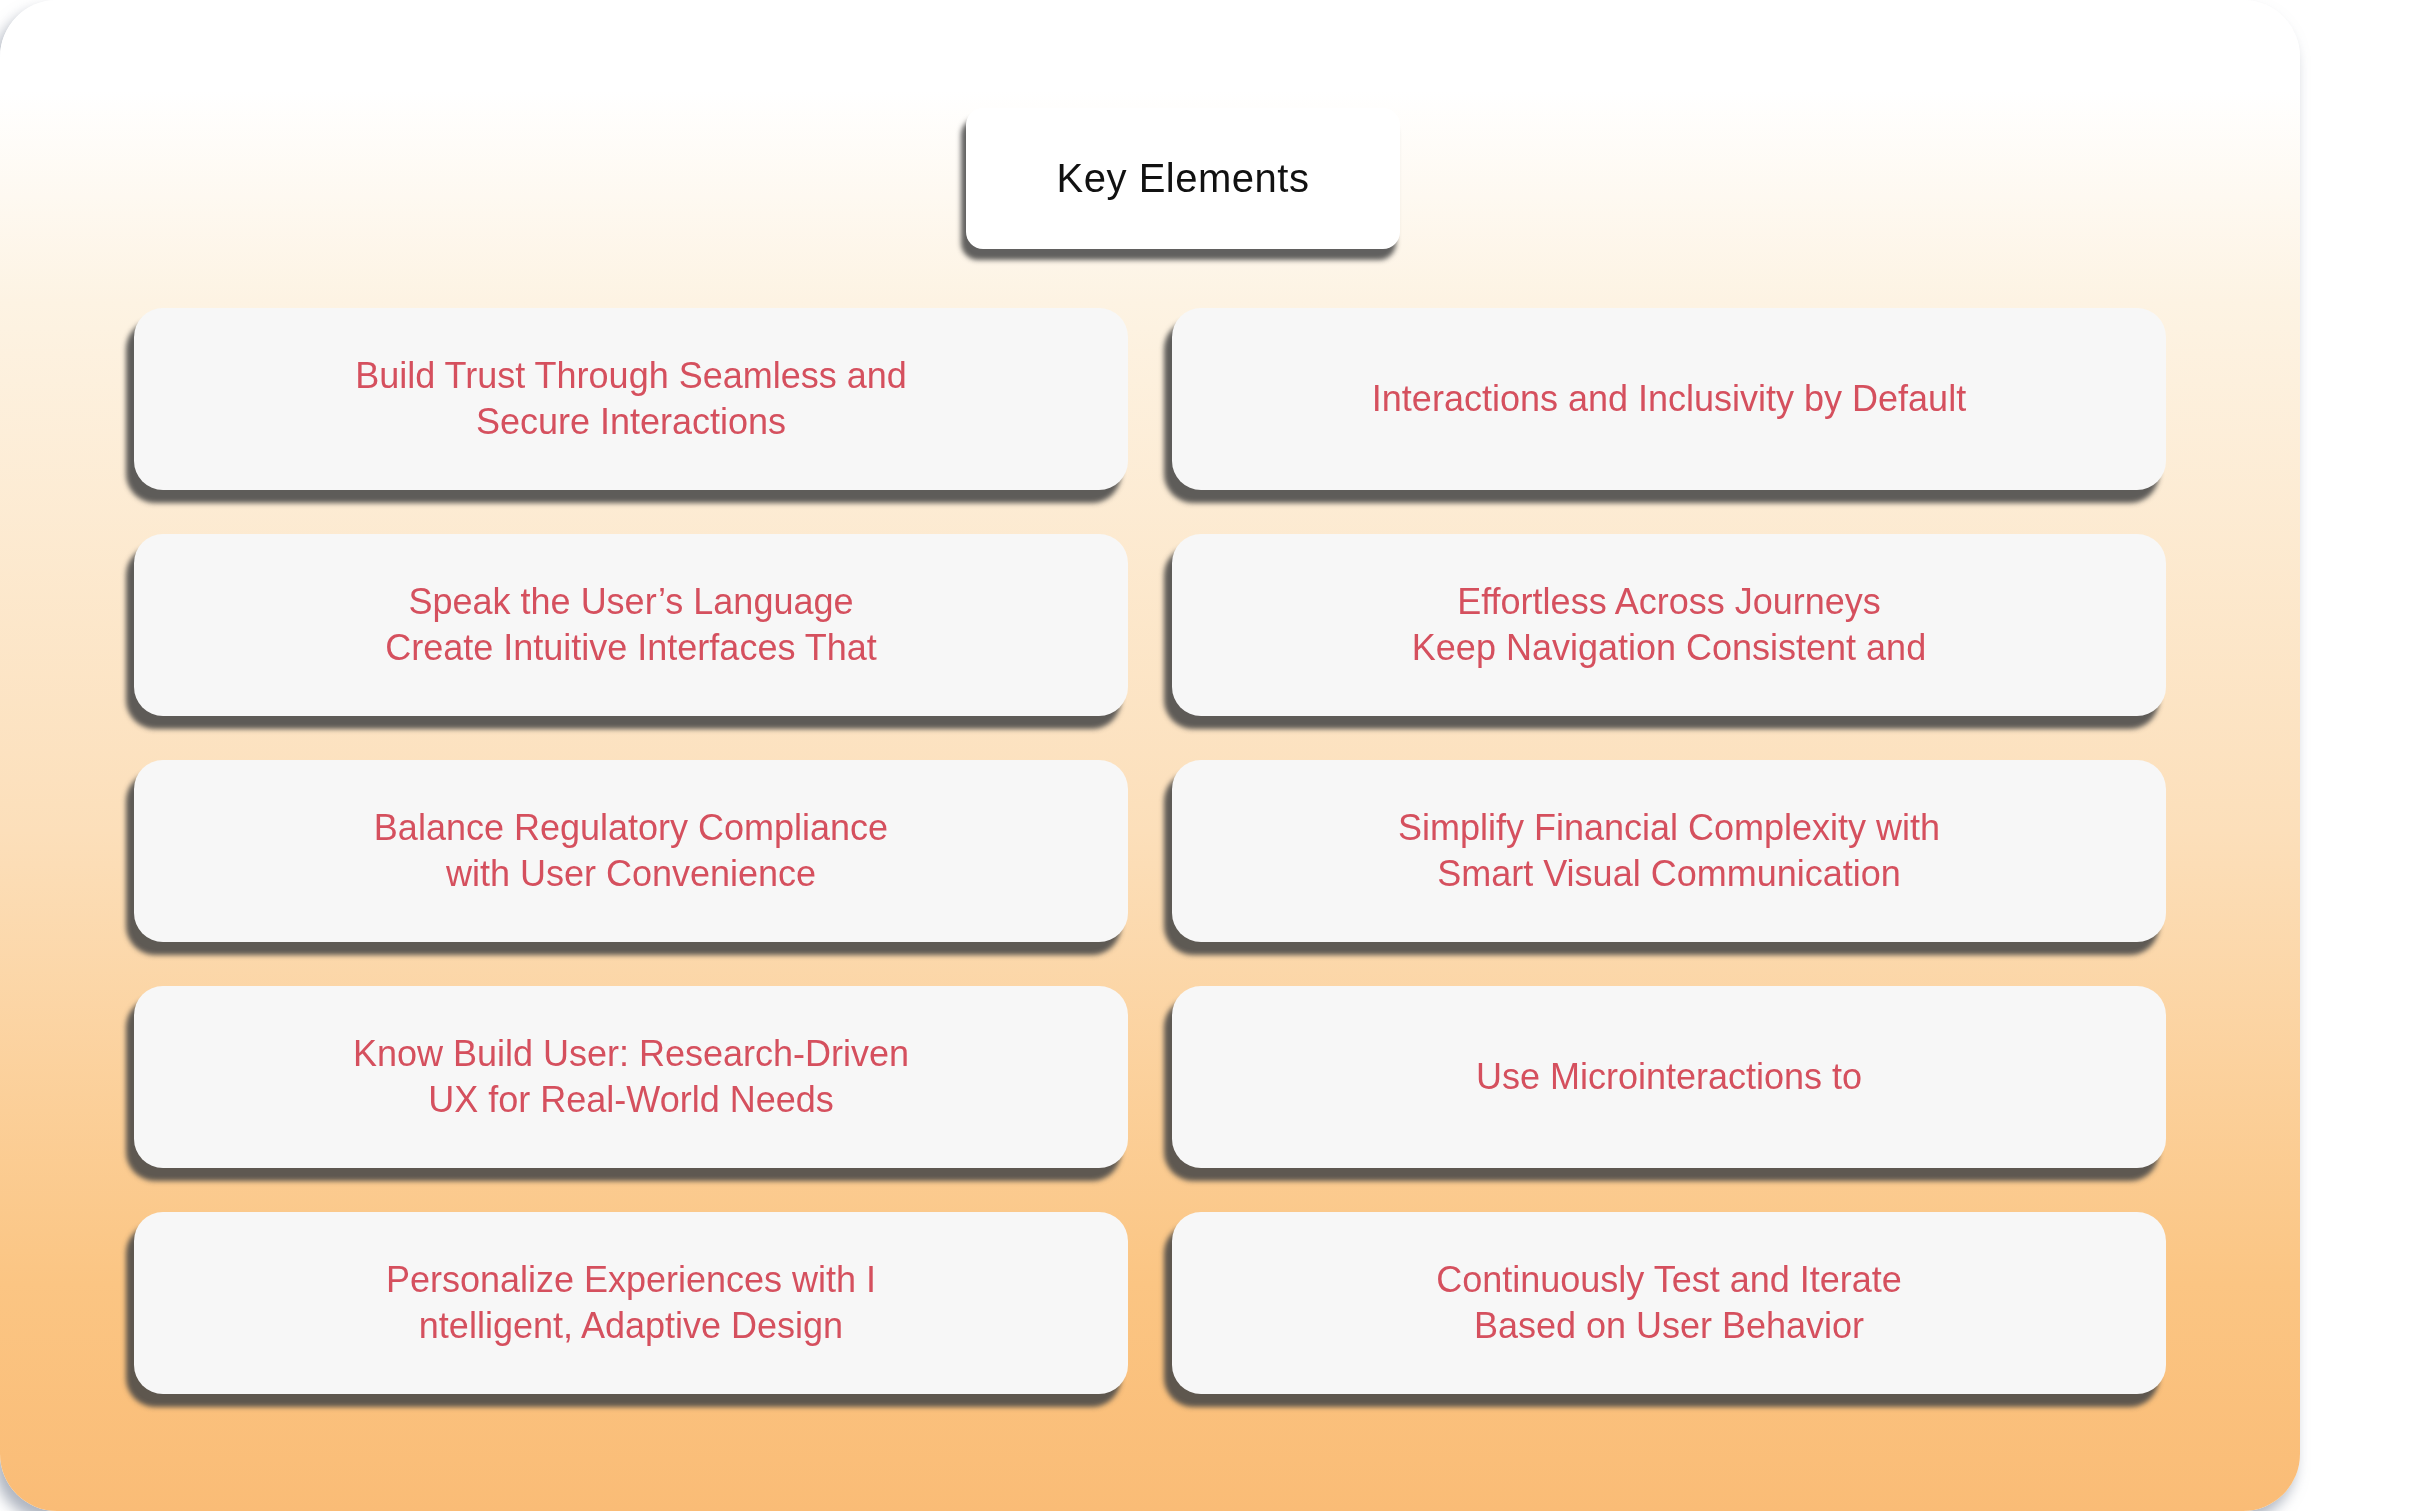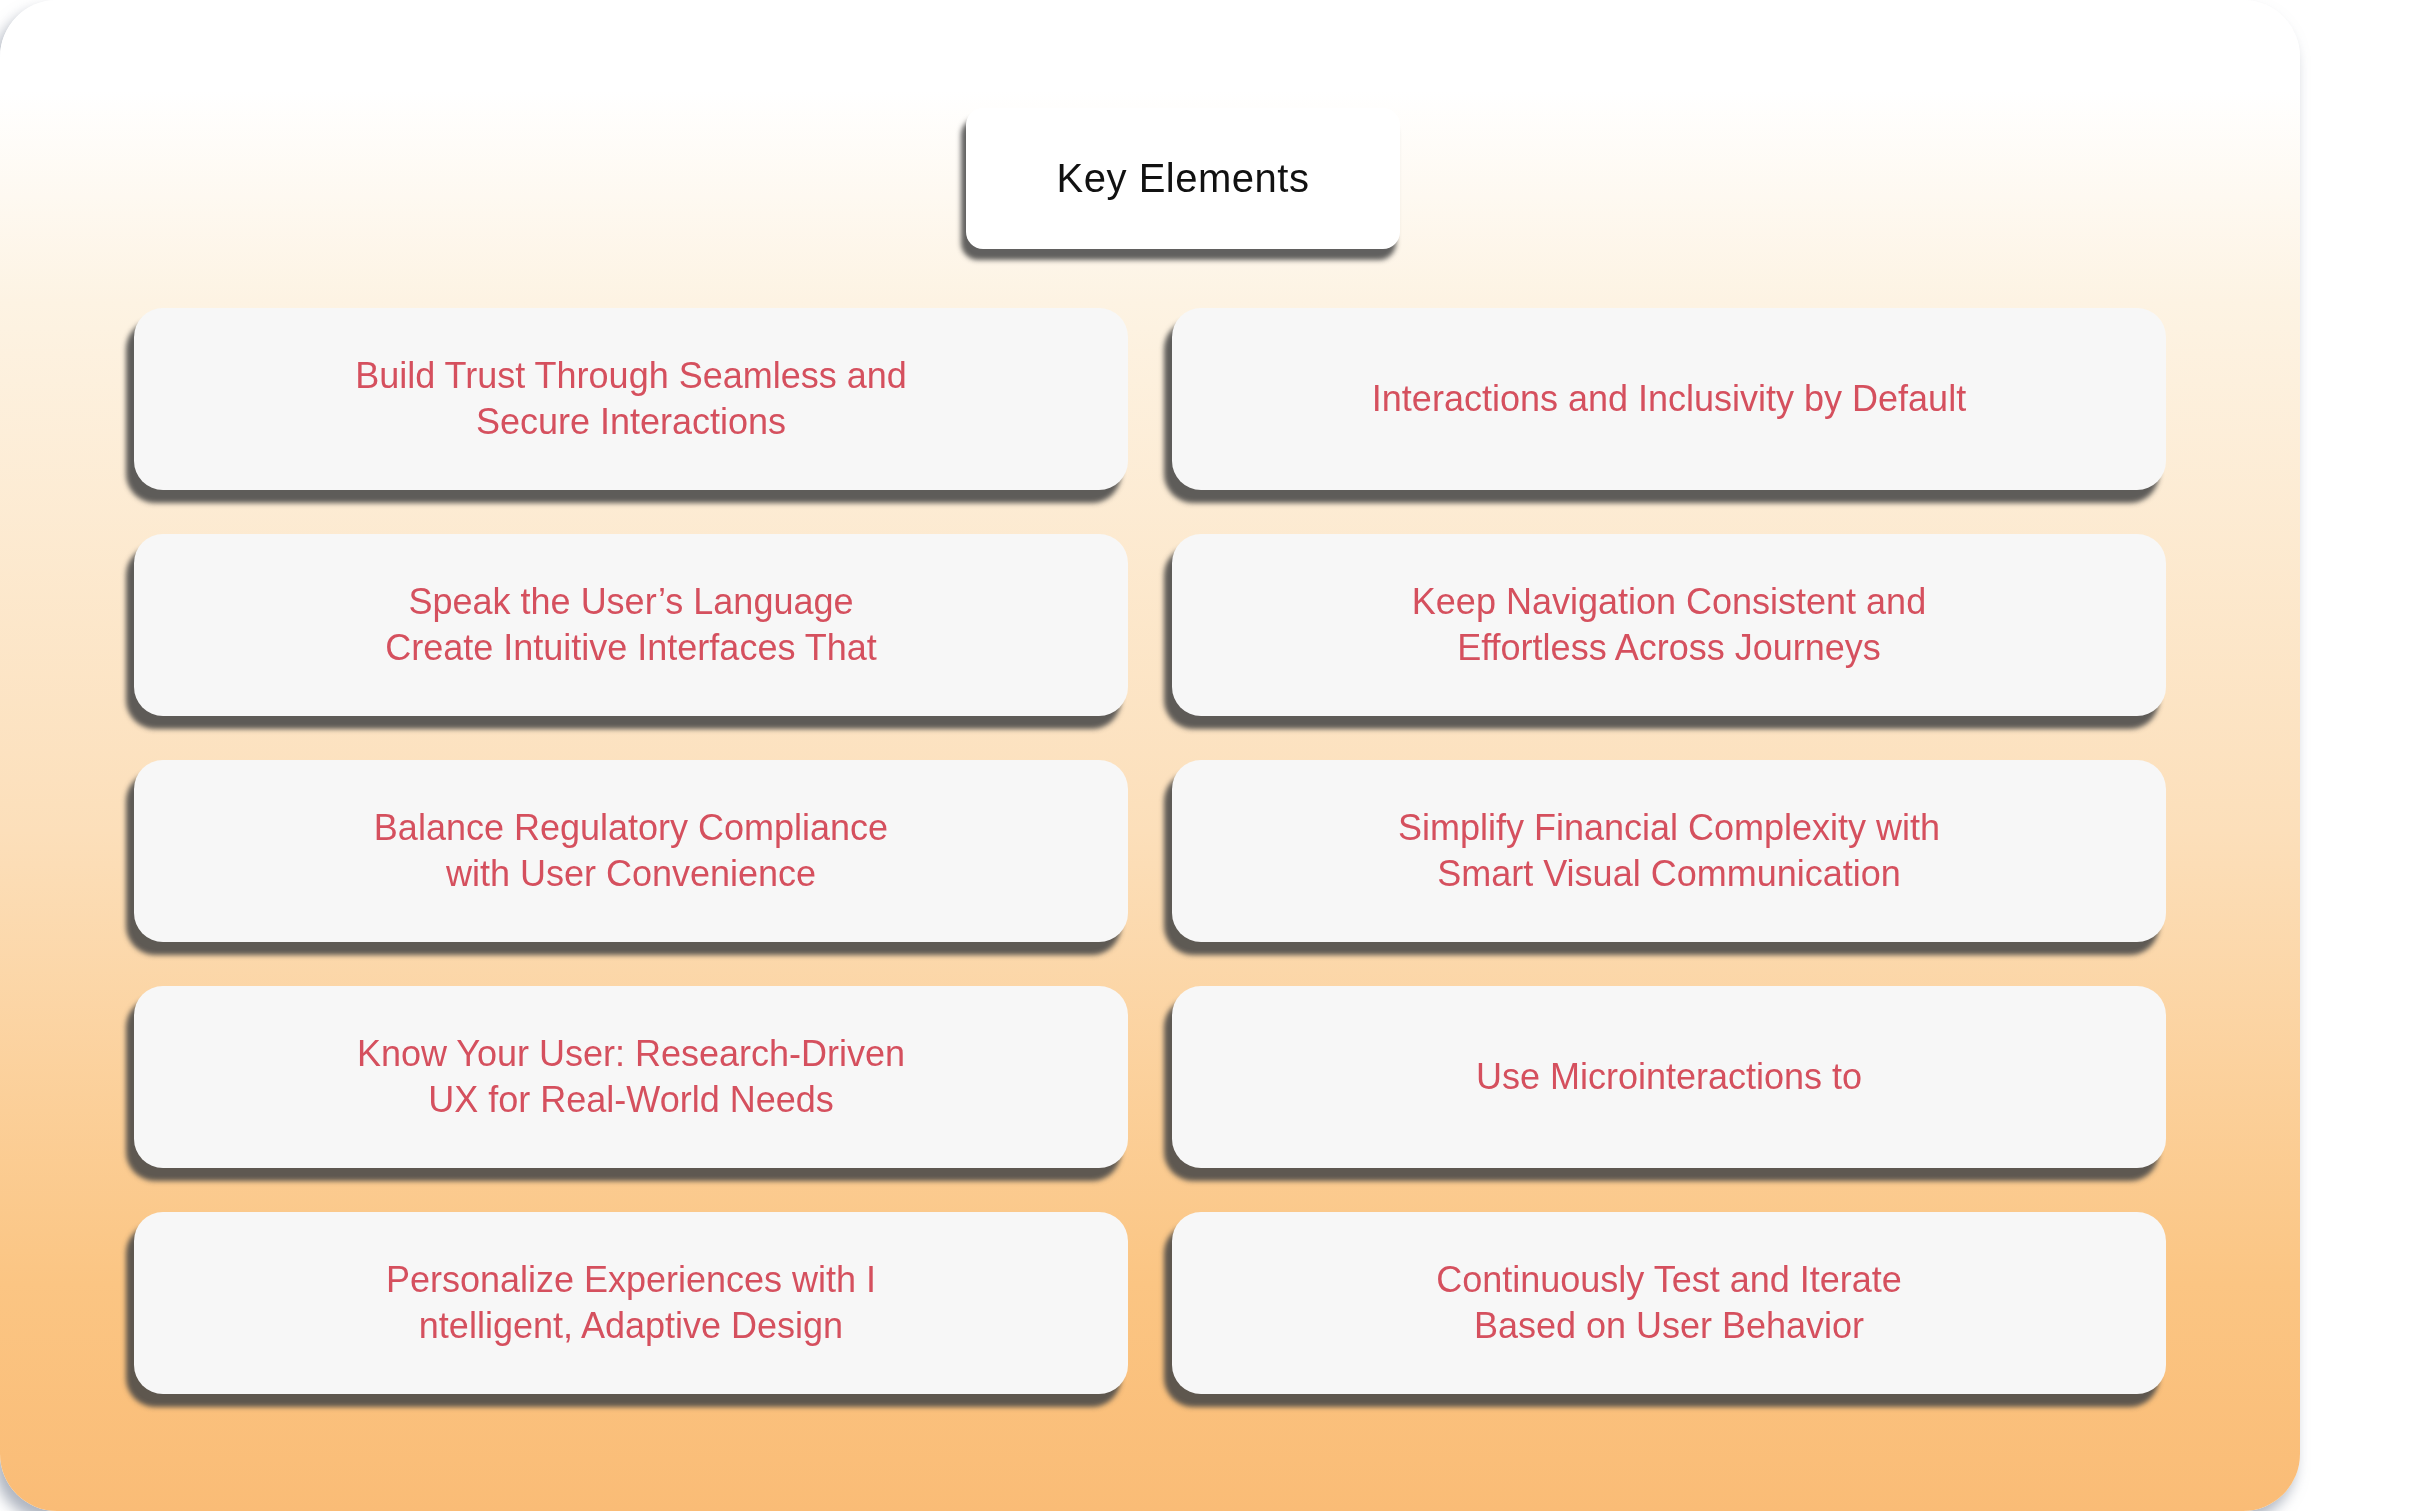--- a/index.html
+++ b/index.html
@@ -71,35 +71,35 @@
     <div class="card">
       <div class="line">Interactions and Inclusivity by Default</div>
       <div class="line"></div>
     </div>
 
     <div class="card">
       <div class="line">Speak the User’s Language</div>
       <div class="line">Create Intuitive Interfaces That</div>
     </div>
     <div class="card">
+      <div class="line">Effortless Across Journeys</div>
       <div class="line">Keep Navigation Consistent and</div>
-      <div class="line">Effortless Across Journeys</div>
     </div>
 
     <div class="card">
       <div class="line">Balance Regulatory Compliance</div>
       <div class="line">with User Convenience</div>
     </div>
     <div class="card">
       <div class="line">Simplify Financial Complexity with</div>
       <div class="line">Smart Visual Communication</div>
     </div>
 
     <div class="card">
-      <div class="line">Know Your User: Research-Driven</div>
+      <div class="line">Know Build User: Research-Driven</div>
       <div class="line">UX for Real-World Needs</div>
     </div>
     <div class="card">
       <div class="line">Use Microinteractions to</div>
     </div>
 
     <div class="card">
       <div class="line">Personalize Experiences with I</div>
       <div class="line">ntelligent, Adaptive Design</div>
     </div>

